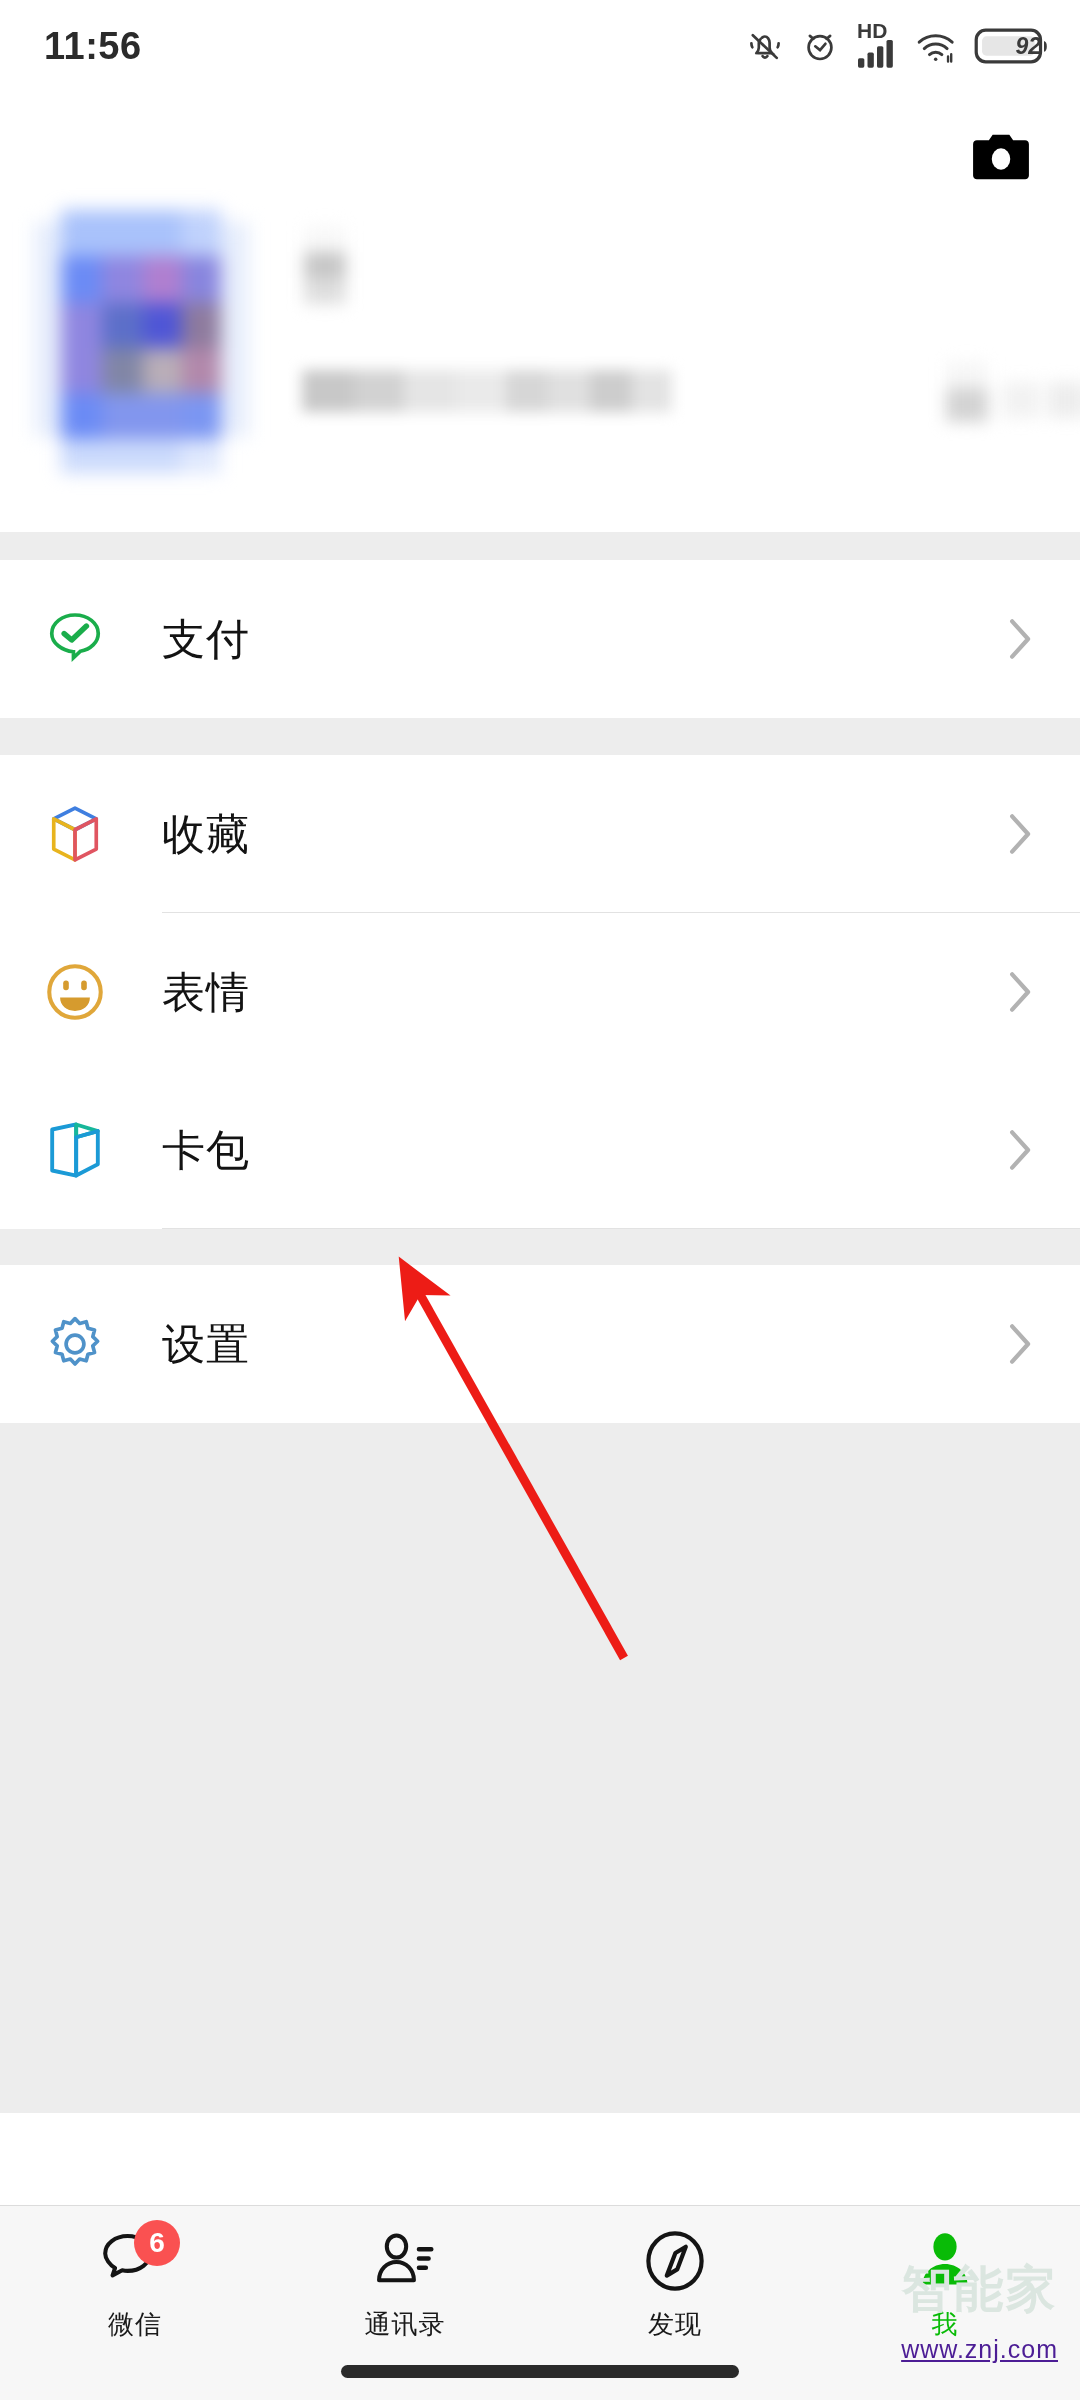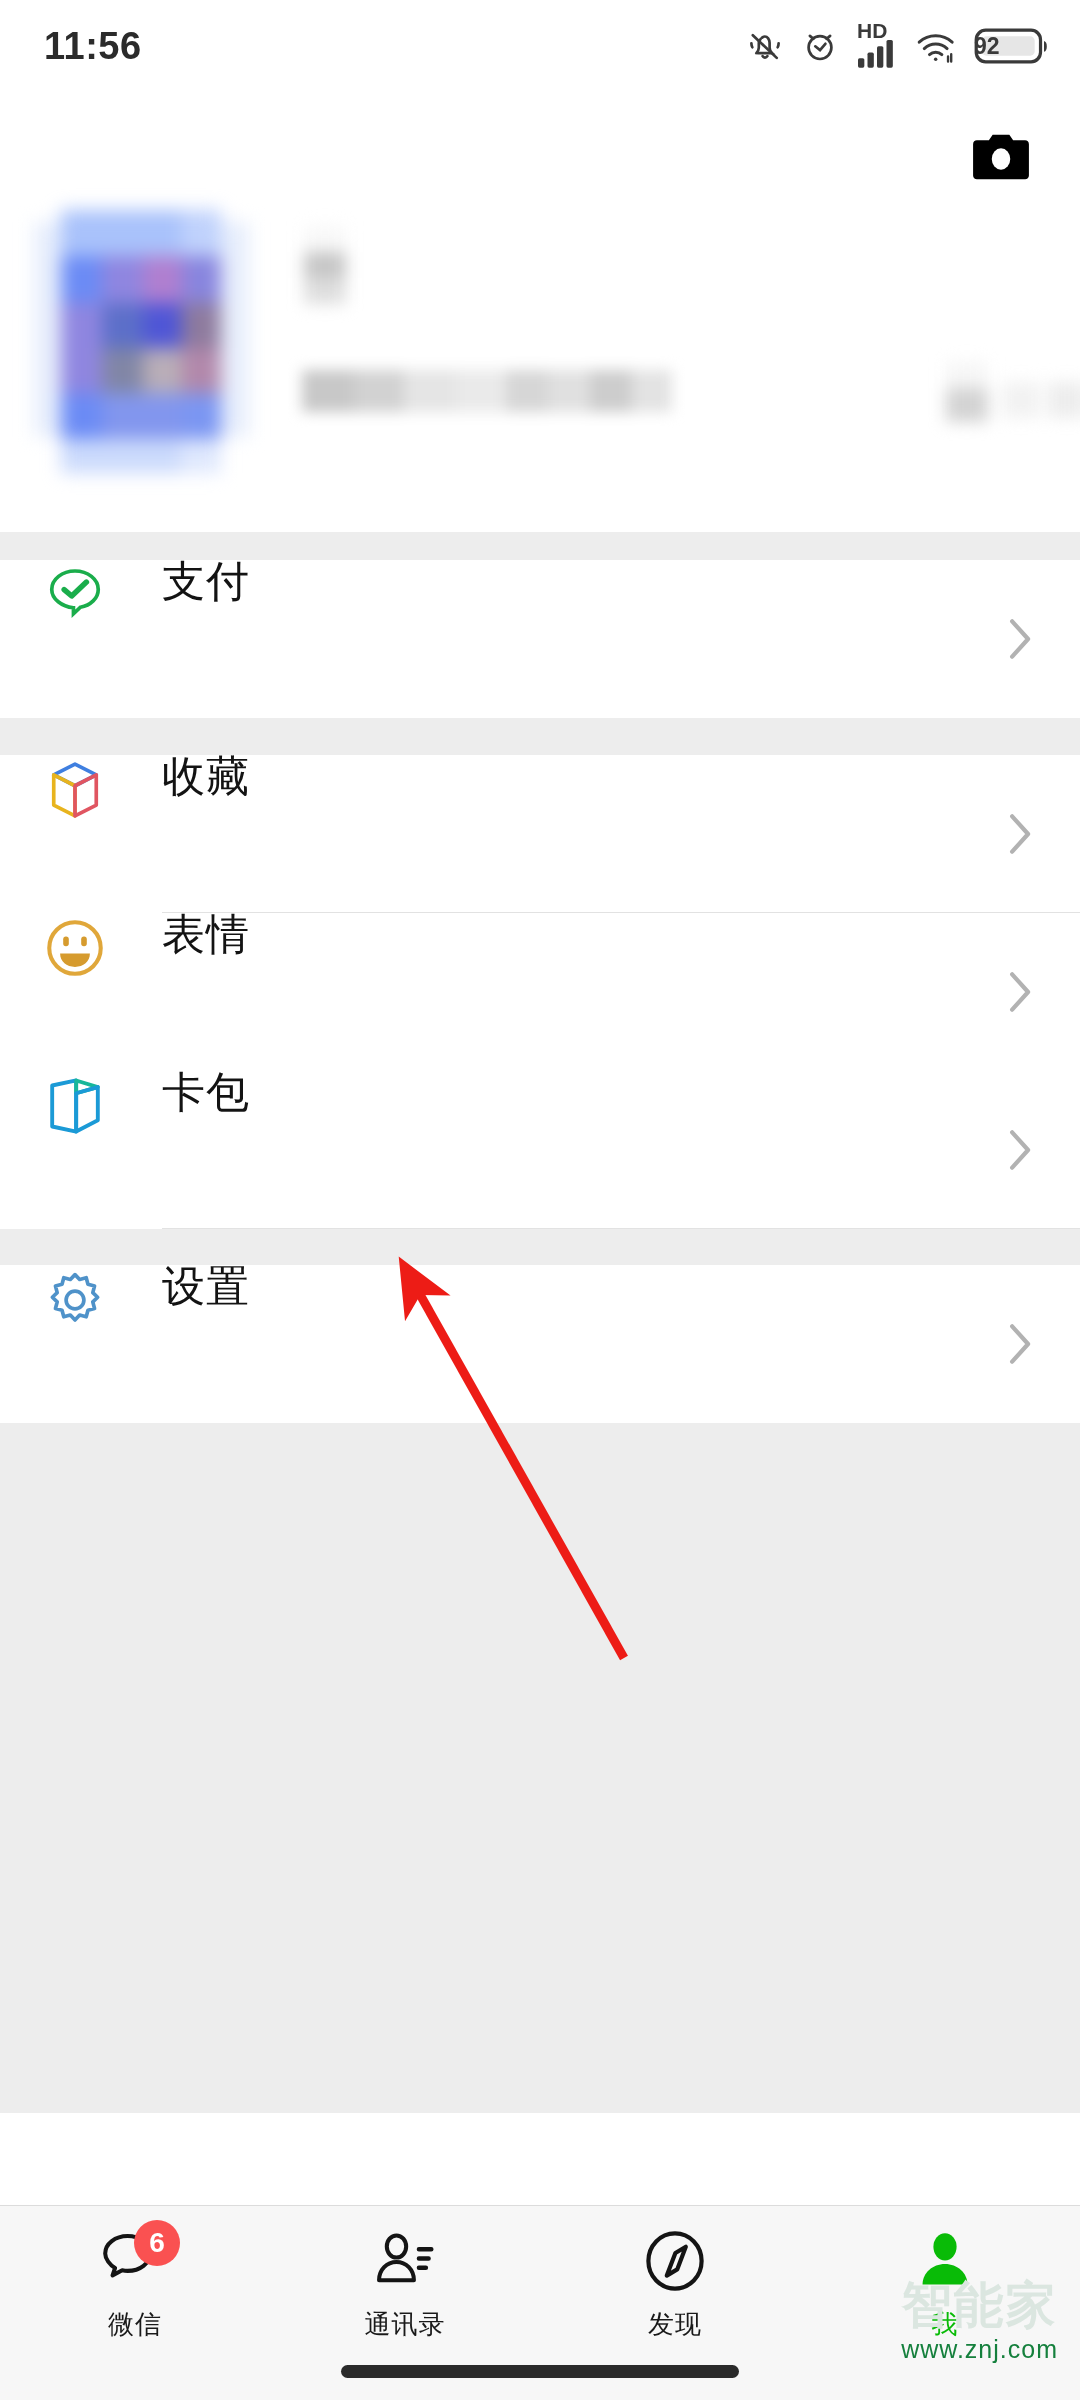--- a/index.html
+++ b/index.html
@@ -45,24 +45,25 @@
   .battery-wrap {
     position: relative;
     display: flex;
     align-items: center;
   }
   .battery-num {
     position: absolute;
     left: 0; right: 7px;
     top: 50%;
     transform: translateY(-50%);
-    text-align: left;
+    text-align: right;
     font-size: 23px;
     font-weight: 700;
     color: #3a3a3a;
+    font-style: italic;
   }
 
   
   .header {
     position: absolute;
     top: 92px; left: 0;
     width: 1080px;
     height: 440px;
     background: #ffffff;
   }
@@ -129,20 +130,21 @@
     width: 1080px;
   }
   .group {
     background: #ffffff;
     width: 1080px;
   }
   .row {
     position: relative;
     height: 158px;
     display: flex;
+    align-items: center;
     padding-left: 40px;
     box-sizing: border-box;
     background: #ffffff;
   }
   .row-icon {
     width: 70px;
     height: 70px;
     display: flex;
     align-items: center;
     justify-content: center;
@@ -264,22 +266,23 @@
   .wm-main {
     font-size: 50px;
     font-weight: 700;
     letter-spacing: 2px;
     line-height: 1.05;
     color: #dbe6e0;
   }
   .wm-sub {
     font-size: 25px;
     letter-spacing: 1px;
-    margin-top: 4px;
-    color: #15803d;
+    margin-top: 20px;
+    color: #4c1d95;
+    text-decoration: underline;
   }
 </style>
 </head>
 <body>
 
 <div class="status-bar">
   <div class="status-time">11:56</div>
   <div class="status-icons">
 
     <span>

